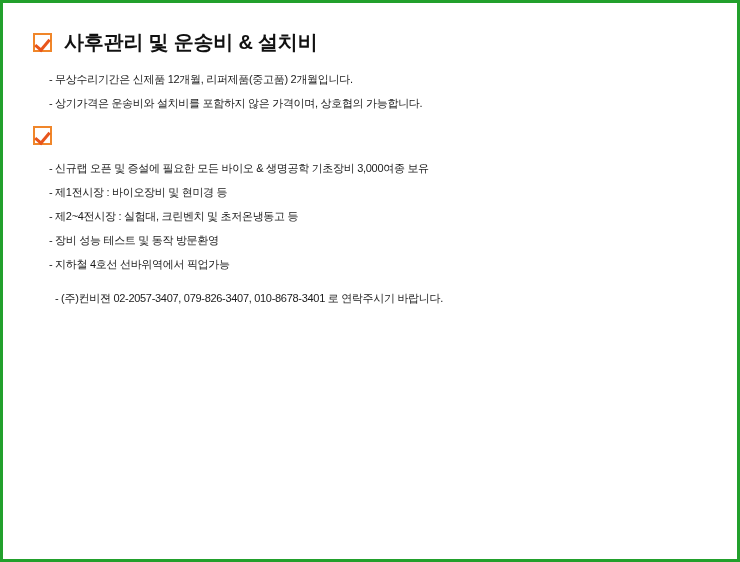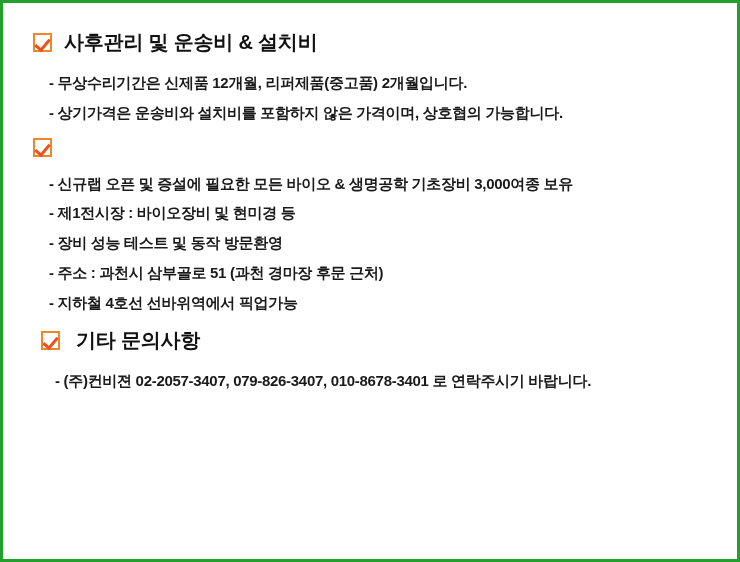--- a/index.html
+++ b/index.html
@@ -59,25 +59,25 @@
     font-weight: bold;
     color: #111111;
     letter-spacing: -0.2px;
   }
   .lines {
     margin: 0;
     padding: 0;
     list-style: none;
   }
   .lines li {
-    font-size: 15px;
+    font-size: 11px;
     line-height: 1.45;
     color: #1a1a1a;
     padding: 4px 0 4px 22px;
-    font-weight: bold;
+    font-weight: normal;
     letter-spacing: -0.3px;
   }
   .sec-aftercare .lines li { padding-left: 22px; }
   .sec-showroom { margin-top: 34px; }
   .sec-etc { margin-top: 42px; }
   .sec-etc .section-title { margin-left: 14px; gap: 16px; }
   .sec-etc .lines li { padding-left: 28px; }
 </style>
 </head>
 <body>
@@ -95,29 +95,25 @@
     </ul>
   </div>
 
   <div class="section sec-showroom">
     <div class="section-title">
       <span class="check-box"></span>
     </div>
     <ul class="lines">
       <li>- 신규랩 오픈 및 증설에 필요한 모든 바이오 &amp; 생명공학 기초장비 3,000여종 보유</li>
       <li>- 제1전시장 : 바이오장비 및 현미경 등</li>
+      <li>- 제2~4전시장 : 실험대, 크린벤치 및 초저온냉동고 등</li>
       <li>- 장비 성능 테스트 및 동작 방문환영</li>
-      <li>- 주소 : 과천시 삼부골로 51 (과천 경마장 후문 근처)</li>
       <li>- 지하철 4호선 선바위역에서 픽업가능</li>
     </ul>
   </div>
 
   <div class="section sec-etc">
-    <div class="section-title">
-      <span class="check-box"></span>
-      <span class="title-text">기타 문의사항</span>
-    </div>
     <ul class="lines">
       <li>- (주)컨비젼 02-2057-3407, 079-826-3407, 010-8678-3401 로 연락주시기 바랍니다.</li>
     </ul>
   </div>
 
 </div>
 
 </body></html>

